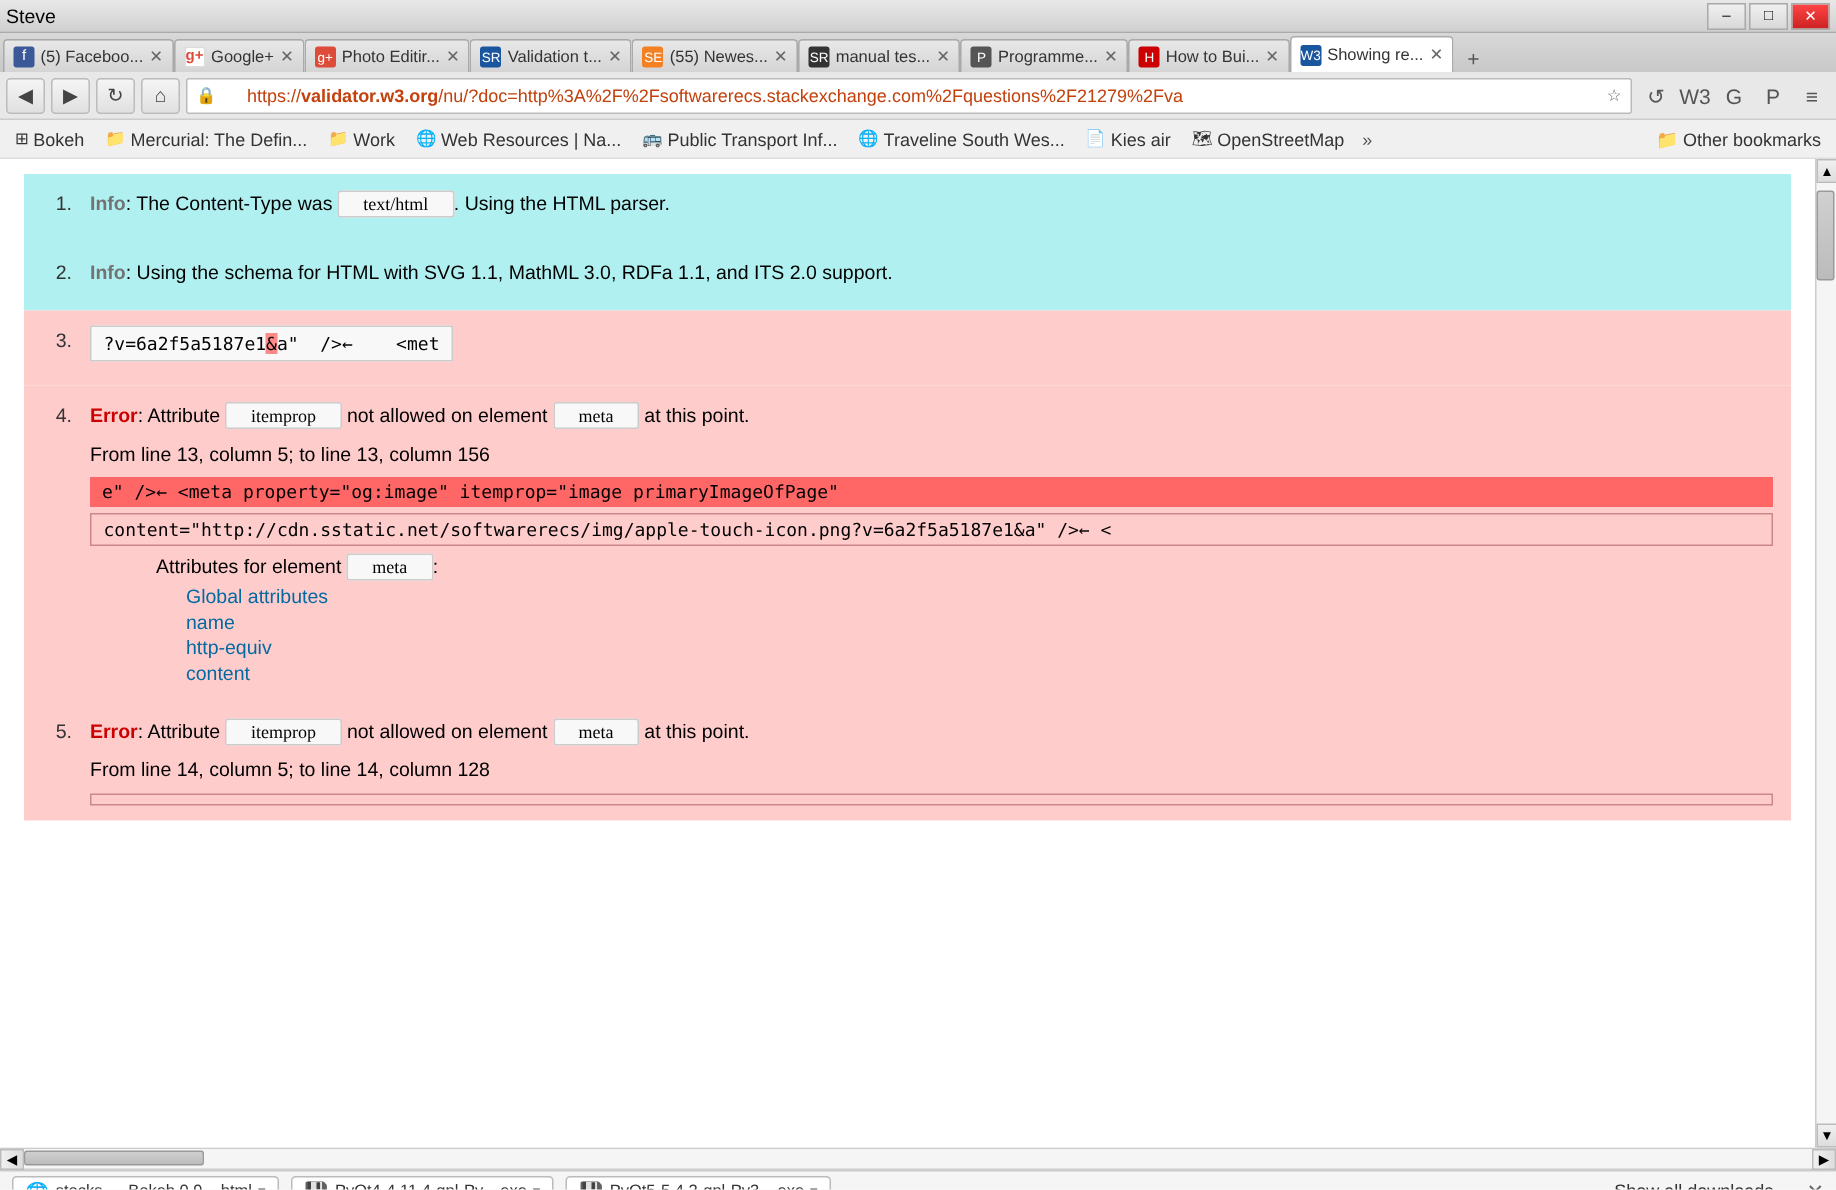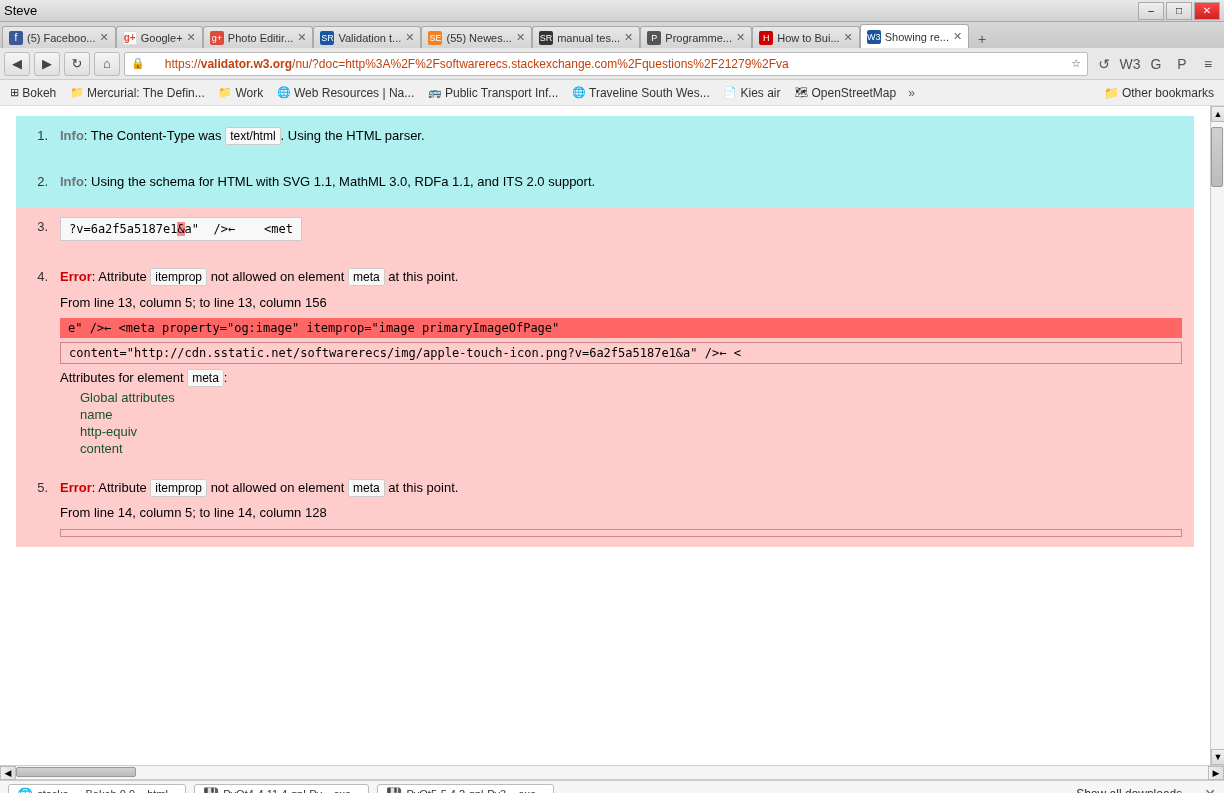--- a/index.html
+++ b/index.html
@@ -216,22 +216,22 @@
       font-weight: normal;
       padding-top: 2px;
     }
     .item-body { flex: 1; }
     .item-body p { margin-bottom: 6px; line-height: 1.5; }
     .tag-info { font-weight: bold; color: #737373; }
     .tag-error { font-weight: bold; color: #c00; }
     code.inline {
       background: #f8f8f8;
       border: 1px solid #ccc;
-      padding: 1px 4px;
-      font-family: Liberation Sans, sans-serif;
+      padding: 1px 16px;
+      font-family: Liberation Serif, serif;
       font-size: 12px;
       border-radius: 2px;
     }
     .code-block {
       font-family: monospace;
       font-size: 12px;
       background: #f8f8f8;
       border: 1px solid #ccc;
       padding: 4px 8px;
       display: inline-block;
@@ -250,24 +250,24 @@
     }
     .code-line-normal {
       background: #ffcccc;
       padding: 3px 8px;
       display: block;
       font-family: monospace;
       font-size: 12px;
       color: #000;
       border: 1px solid #cc8888;
     }
-    .attr-list { margin-top: 4px; padding-left: 0; }
+    .attr-list { margin-top: 4px; padding-left: 0; margin-left: 44px; }
     .attr-list p { margin-bottom: 2px; }
     a.link { color: #00c; text-decoration: underline; cursor: pointer; }
-    a.attr-link { color: #14532d; text-decoration: none; cursor: pointer; display: block; margin-left: 20px; margin-bottom: 2px; }
+    a.attr-link { color: #0369a1; text-decoration: none; cursor: pointer; display: block; margin-left: 20px; margin-bottom: 2px; }
 
     
     .h-scrollbar {
       height: 14px;
       background: #f5f5f5;
       border-top: 1px solid #ccc;
       display: flex;
       align-items: center;
     }
     .h-scroll-btn {

